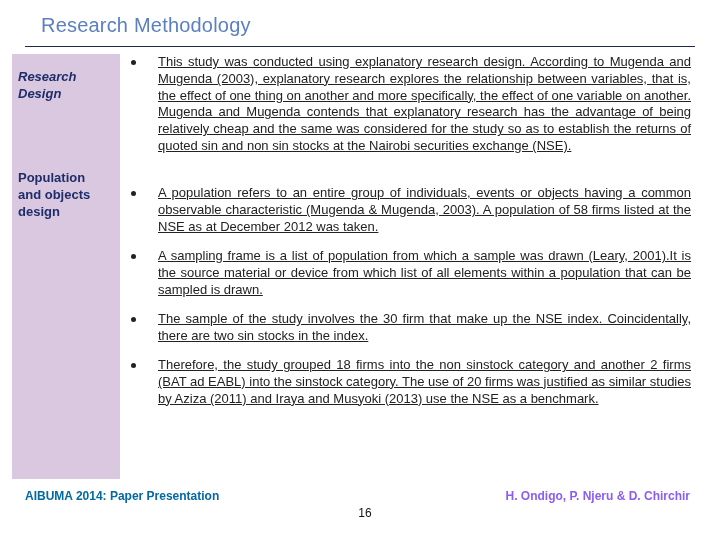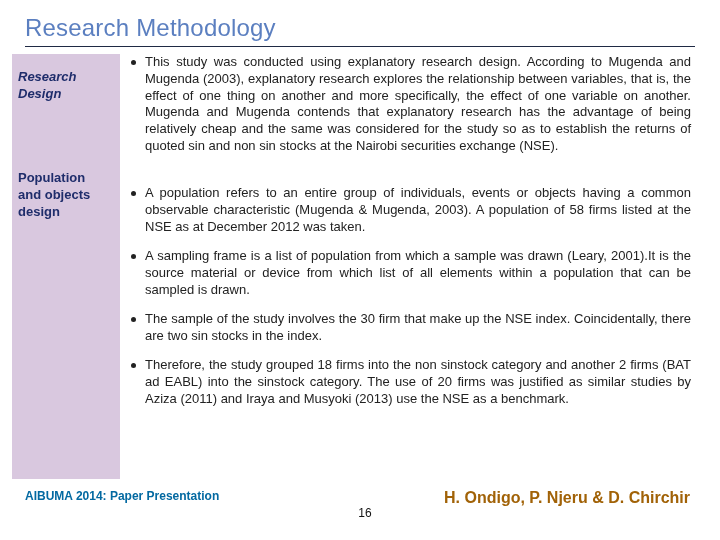--- a/index.html
+++ b/index.html
@@ -1,26 +1,26 @@
 <!DOCTYPE html>
 <html><head>
 <meta charset="utf-8">
 <style>
   html, body { margin:0; padding:0; }
   body { width:720px; height:540px; background:#ffffff; position:relative; overflow:hidden;
          font-family:"Liberation Sans", sans-serif; }
-  .title { position:absolute; left:25px; top:14px; font-size:24px; color:#5b7fc0; letter-spacing:0.2px; }
+  .title { position:absolute; left:41px; top:14px; font-size:20px; color:#5b7fc0; letter-spacing:0.2px; }
   .title-rule { position:absolute; left:25px; top:46px; width:670px; height:1px; background:#1f2a44; }
   .sidebar { position:absolute; left:12px; top:54px; width:108px; height:425px; background:#d9c8df; }
   .side-label { position:absolute; left:18px; font-size:13px; font-weight:bold; color:#1f2d6b; line-height:17px; }
   .bullet { position:absolute; left:131px; width:560px; font-size:13px; color:#222; line-height:16.8px; }
   .bullet .dot { position:absolute; left:0; top:6px; width:5px; height:5px; border-radius:50%; background:#222; }
-  .bullet .txt { display:block; margin-left:14px; text-align:justify; }
+  .bullet .txt { display:block; margin-left:27px; text-align:justify;text-decoration:underline; }
   .footer-left { position:absolute; left:25px; top:489px; font-size:12px; font-weight:bold; color:#0369a1; }
-  .footer-right { position:absolute; right:30px; top:489px; font-size:16px; font-weight:bold; color:#a16207; }
+  .footer-right { position:absolute; right:30px; top:489px; font-size:12px; font-weight:bold; color:#8b5cf6; }
   .page-num { position:absolute; left:0; width:730px; text-align:center; top:506px; font-size:12px; color:#111; }
 </style>
 </head>
 <body>
 
 <div class="title">Research Methodology</div>
 <div class="title-rule"></div>
 
 <div class="sidebar"></div>
 <div class="side-label" style="top:68px;font-style:italic;">

